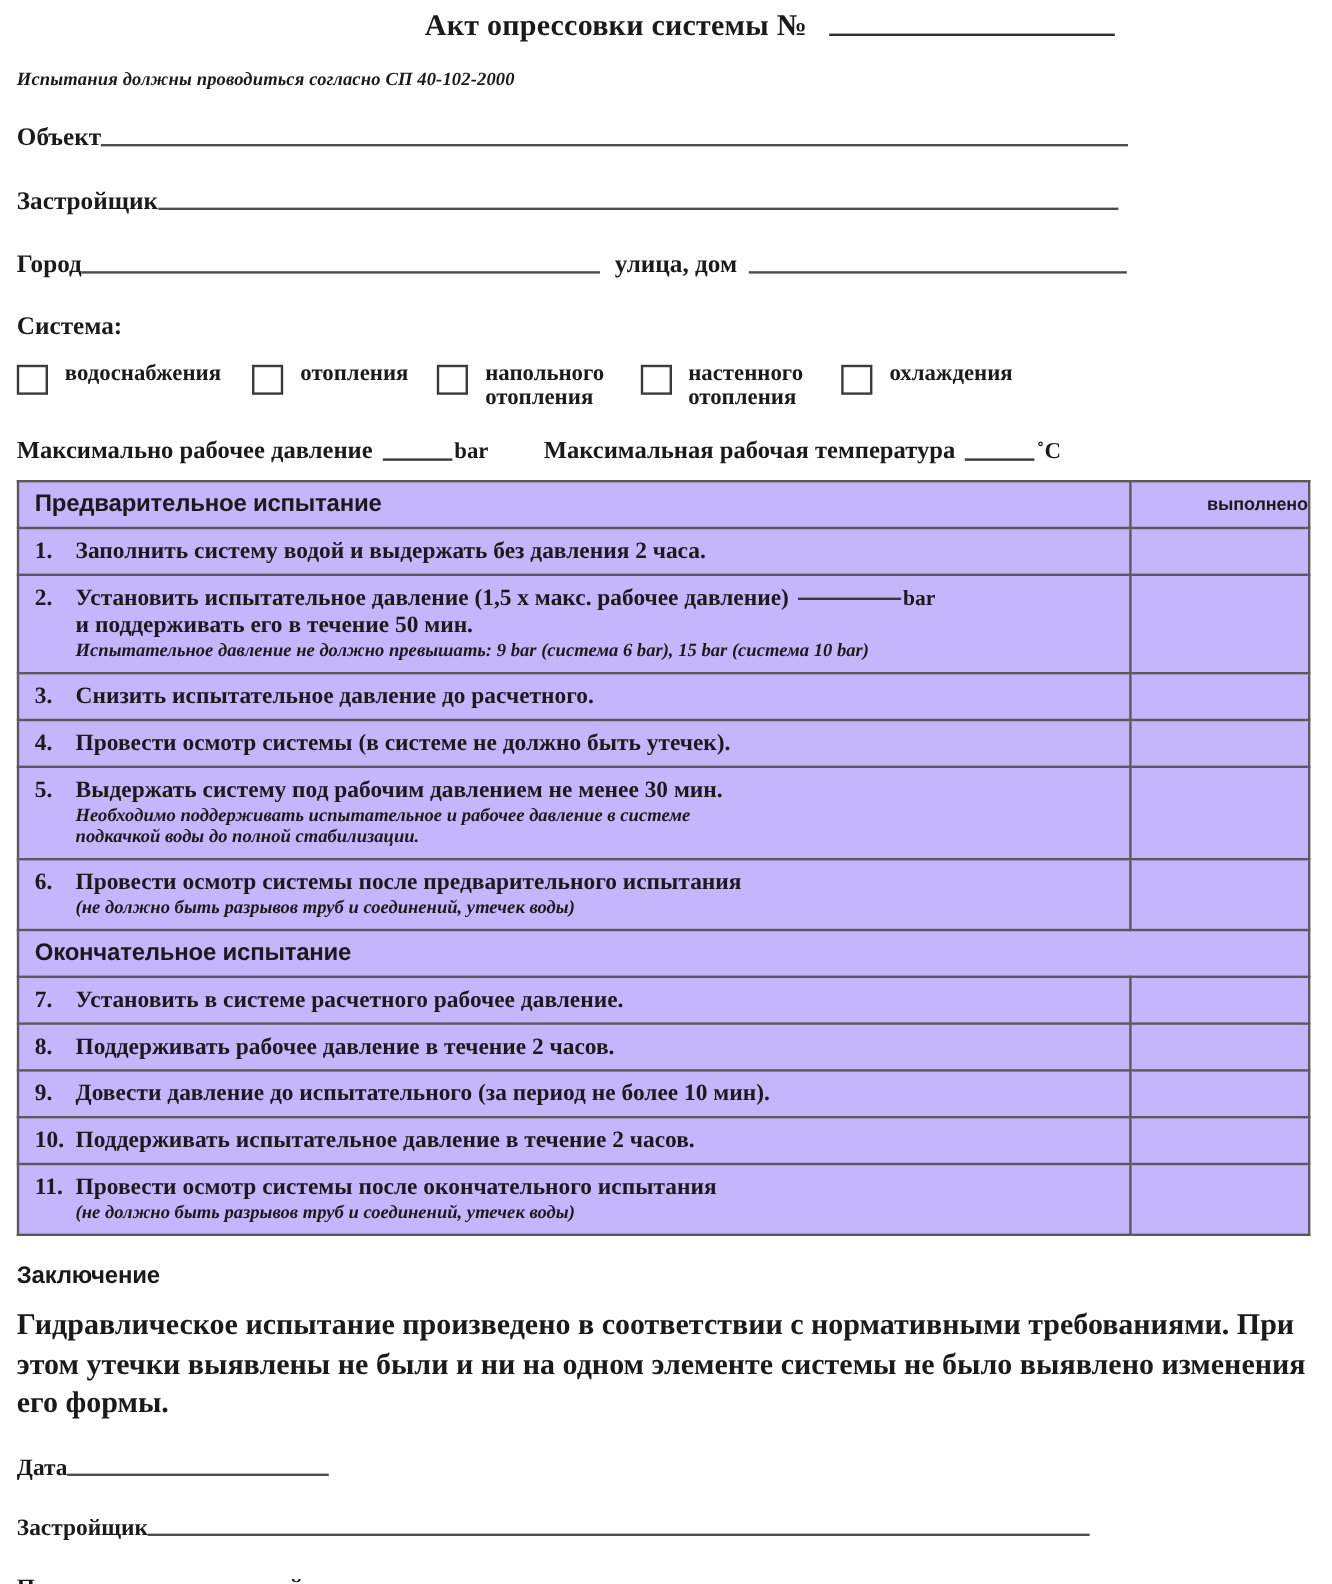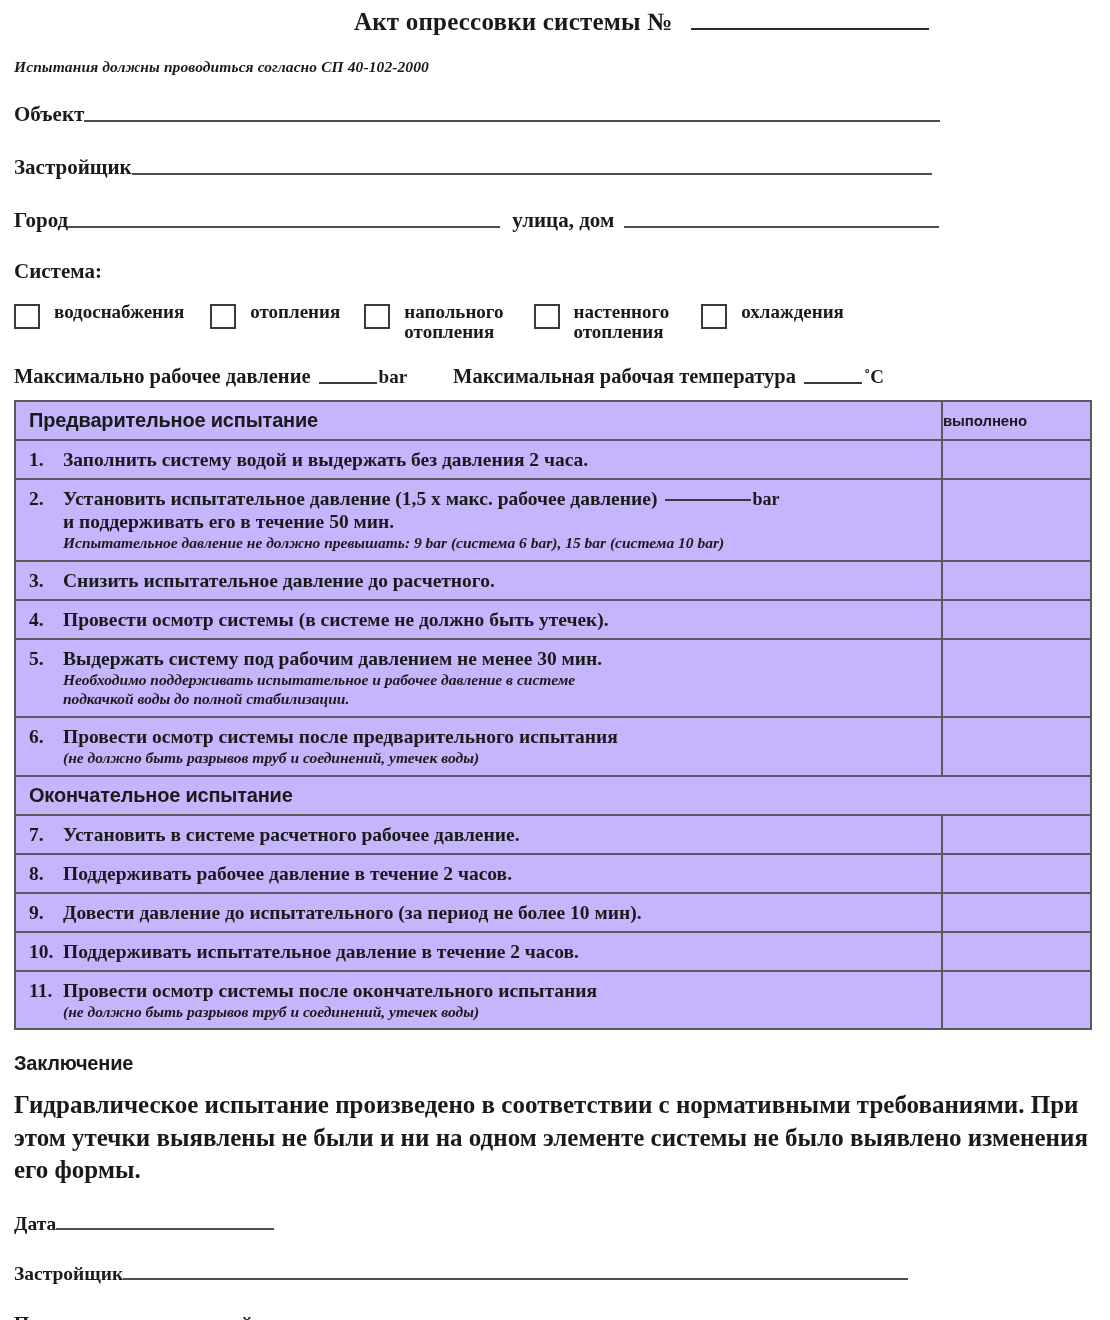--- a/index.html
+++ b/index.html
@@ -155,21 +155,21 @@
     font-family: "Liberation Sans", "DejaVu Sans", sans-serif;
     font-weight: bold;
     font-size: 20px;
     padding: 7px 0 7px 13px !important;
     letter-spacing: -0.2px;
   }
   .done-head {
     font-family: "Liberation Sans", "DejaVu Sans", sans-serif;
     font-weight: bold;
     font-size: 15px;
-    text-align: left;
+    text-align: right;
     letter-spacing: -0.1px;
   }
   .item-cell {
     padding: 7px 8px 7px 13px !important;
     font-size: 19.5px;
     font-weight: bold;
     line-height: 1.18;
   }
   .item-line {
     display: flex;

